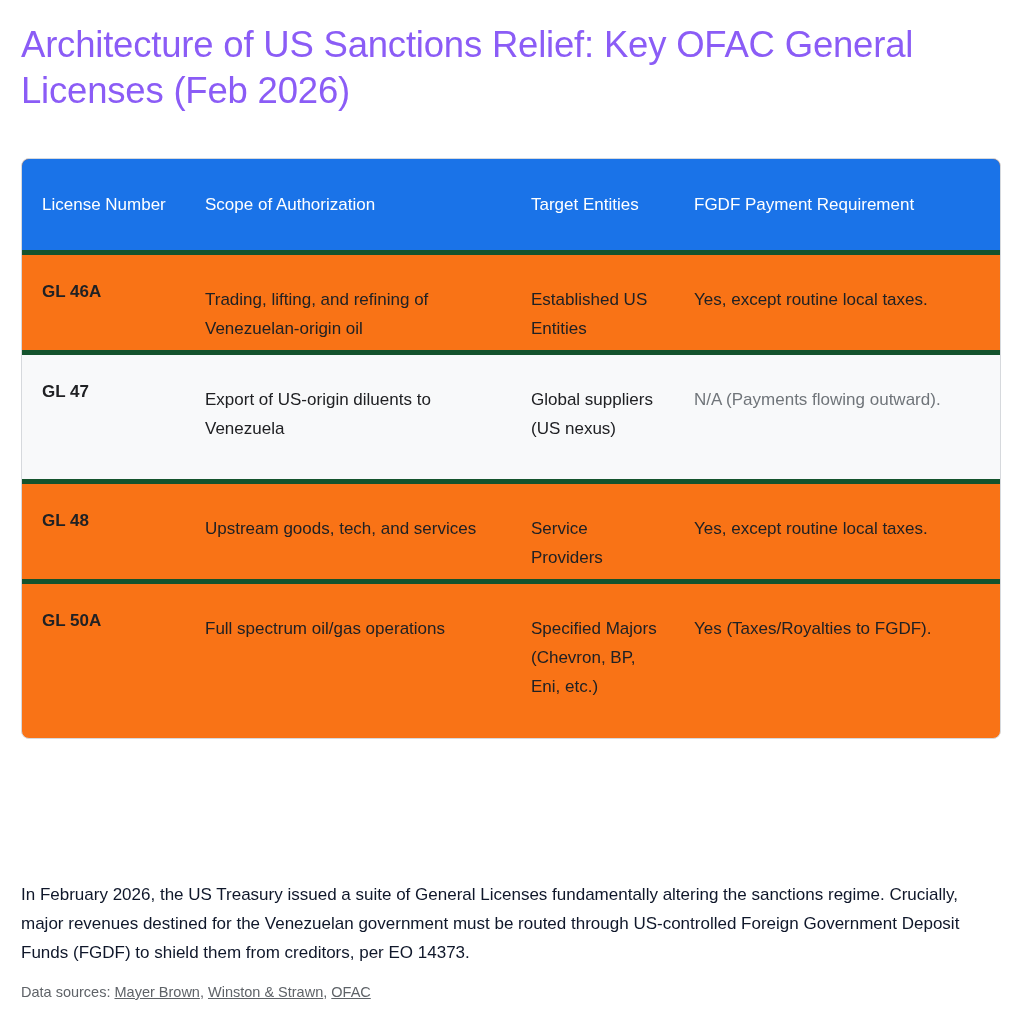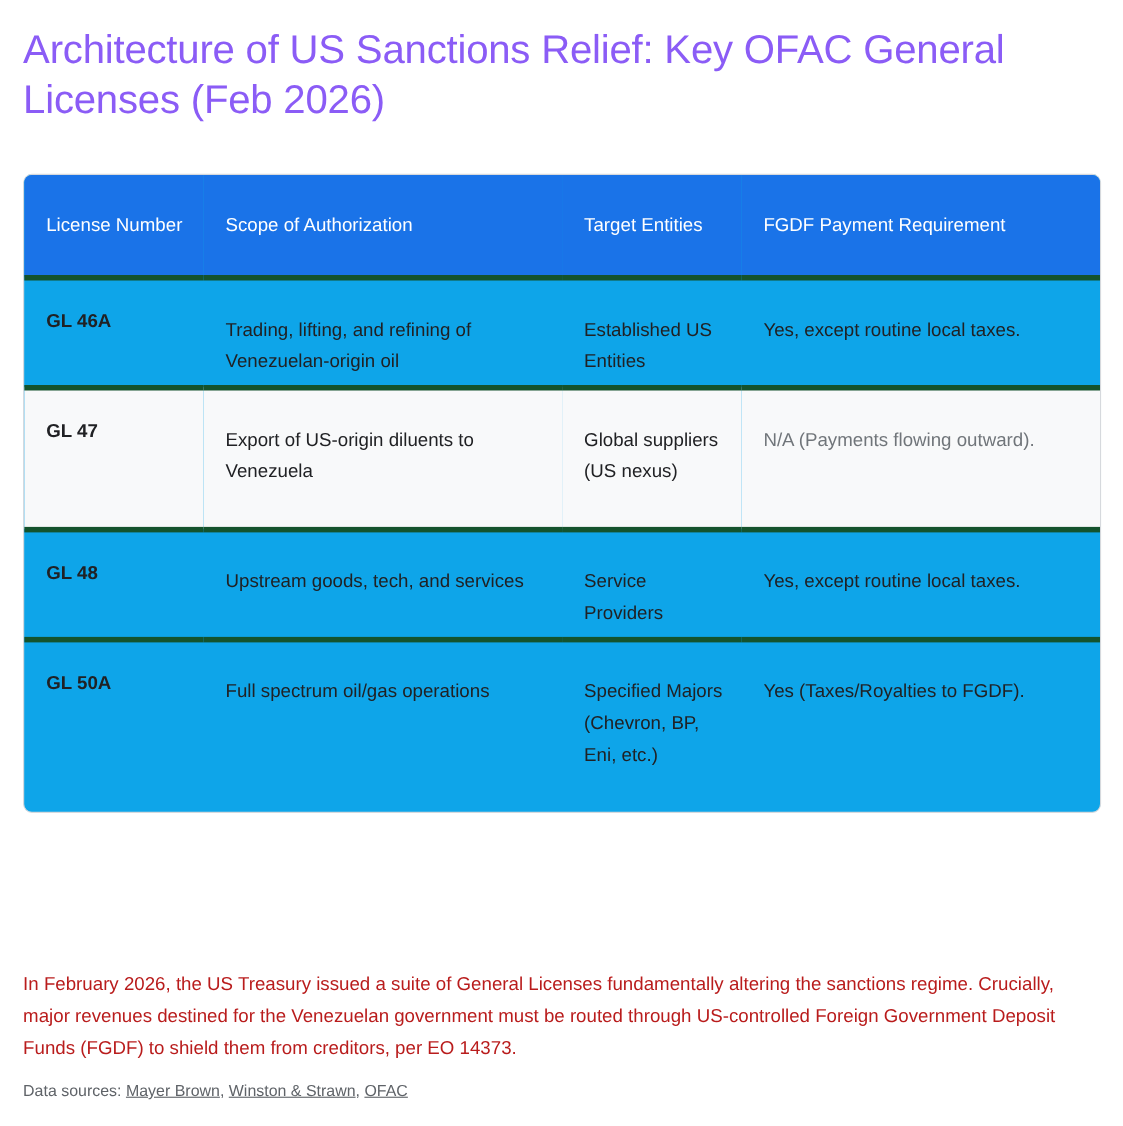--- a/index.html
+++ b/index.html
@@ -12,21 +12,21 @@
     .title {
       margin: 0; padding-top: 22px;
       font-size: 36.5px; line-height: 46px; font-weight: 400;
       color: #8b5cf6; letter-spacing: -0.2px;
       width: 960px;
     }
     .table-wrap {
       position: absolute; left: 21px; top: 158px;
       width: 978px;
       border: 1px solid #d6d9dd; border-radius: 8px; overflow: hidden;
-      background: #0ea5e9;
+      background: #f97316;
     }
     table { border-collapse: collapse; width: 100%; table-layout: fixed; }
     thead tr { background: #1a73e8; }
     th {
       color: #ffffff; font-weight: 400; font-size: 17px; line-height: 23px;
       text-align: left; vertical-align: middle;
       height: 93px; padding: 0 12px 0 20px; box-sizing: border-box;
     }
     td {
       font-size: 17px; line-height: 29px; vertical-align: top;
@@ -35,21 +35,21 @@
     }
     td.num { font-weight: 700; padding-top: 22px; }
     td.muted { color: #70757a; }
     tbody tr.alt { background: #f8f9fa; margin-top: 44px; }
     col.c1 { width: 163px; }
     col.c2 { width: 326px; }
     col.c3 { width: 163px; }
     col.c4 { width: auto; }
     .summary {
       position: absolute; left: 21px; top: 880px; width: 980px;
-      margin: 0; font-size: 17px; line-height: 29px; color: #b91c1c;
+      margin: 0; font-size: 17px; line-height: 29px; color: #0f172a;
     }
     .sources {
       position: absolute; left: 21px; top: 982px;
       font-size: 14.5px; line-height: 20px; color: #5f6368;
     }
     .sources a { color: #5f6368; text-decoration: underline; }
   </style>
 </head>
 <body>
 

